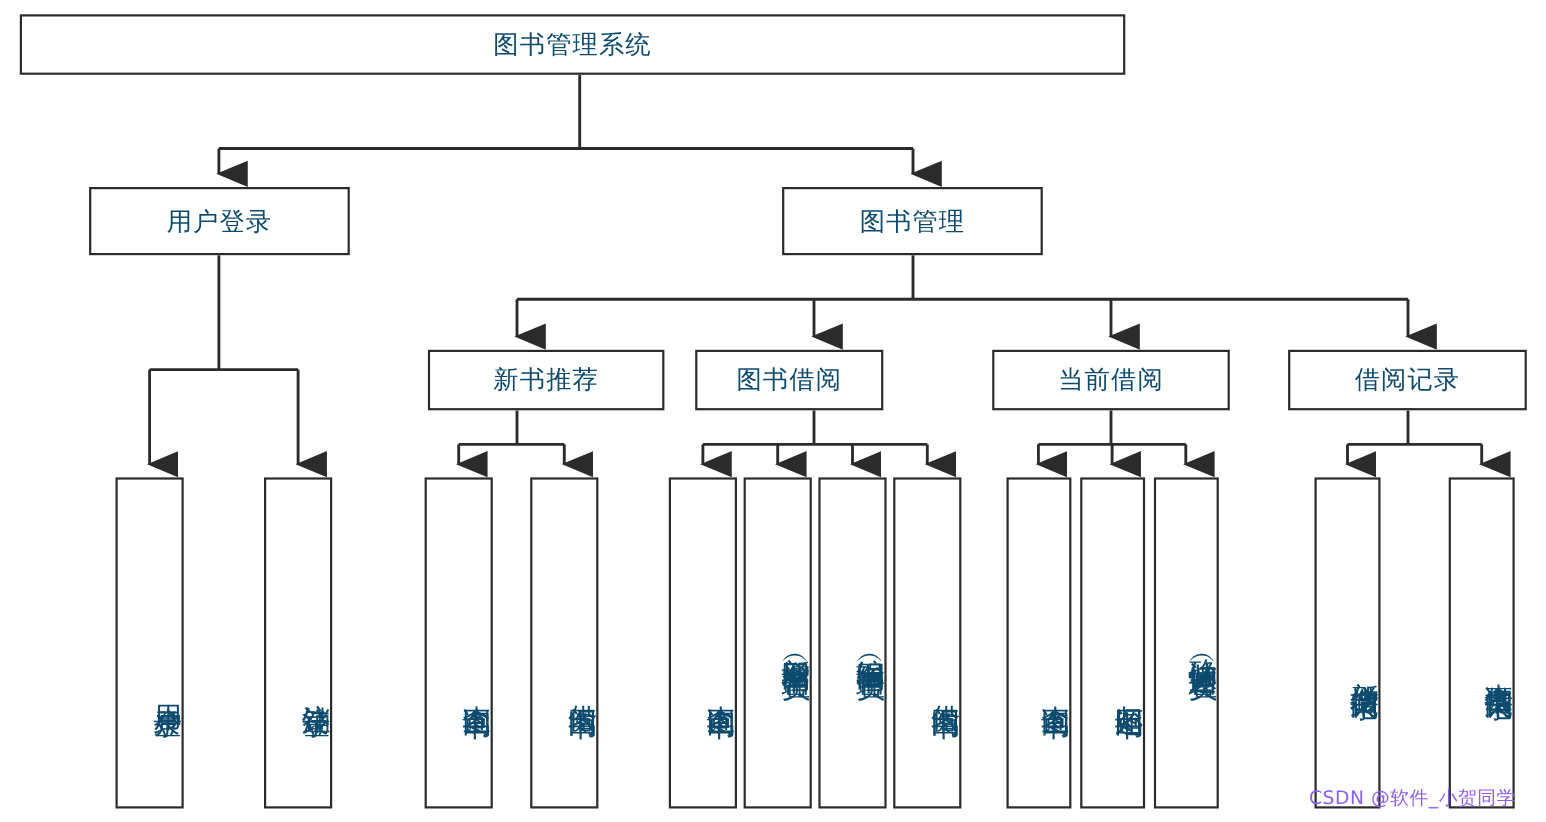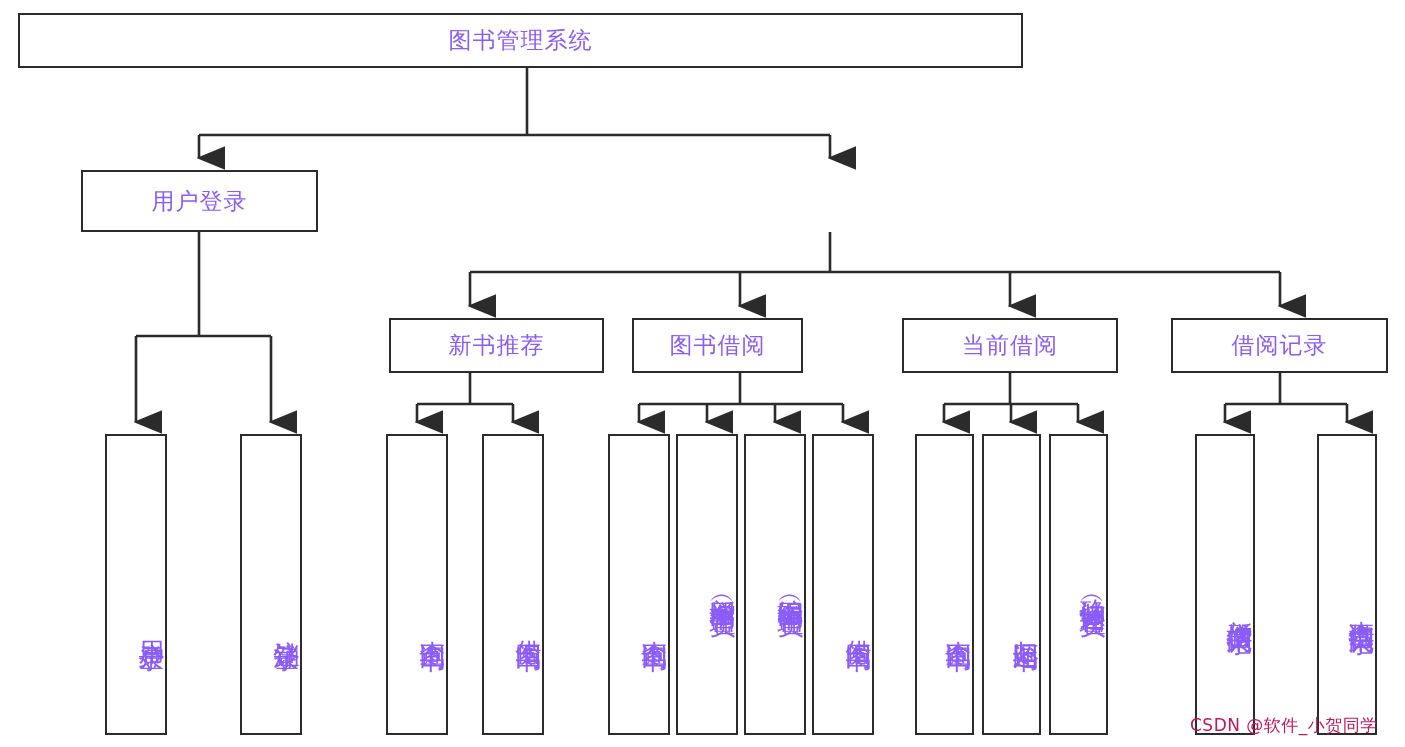--- a/index.html
+++ b/index.html
@@ -18,21 +18,21 @@
     overflow: hidden;
   }
   .node {
     position: absolute;
     box-sizing: border-box;
     border: 2.5px solid #2b2b2b;
     background: #ffffff;
     display: flex;
     align-items: center;
     justify-content: center;
-    color: #8b5cf6;
+    color: #0c4a6e;
     text-align: center;
   }
   .node.h {
     font-size: 23px;
     letter-spacing: 1px;
   }
   .node.v {
     writing-mode: vertical-rl;
     text-orientation: upright;
     font-size: 26px;
@@ -54,21 +54,21 @@
     top: 0;
     width: 1405px;
     height: 747px;
     pointer-events: none;
   }
   .watermark {
     position: absolute;
     left: 1190px;
     top: 714px;
     font-size: 17px;
-    color: #be185d;
+    color: #8b5cf6;
     white-space: nowrap;
     letter-spacing: 0.5px;
   }
 </style>
 </head>
 <body>
 
 <div id="canvas">
 
   <svg class="lines" viewBox="0 0 1405 747" width="1405" height="747" xmlns="http://www.w3.org/2000/svg">
@@ -123,20 +123,23 @@
     </g>
   </svg>
 
   <div class="node h" style="left:18px; top:13px; width:1005px; height:55px;">
     <span>图书管理系统</span>
   </div>
 
   <div class="node h" style="left:81px; top:170px; width:237px; height:62px;">
     <span>用户登录</span>
   </div>
+  <div class="node h" style="left:711px; top:170px; width:237px; height:62px;">
+    <span>图书管理</span>
+  </div>
 
   <div class="node h" style="left:363px; top:318px; width:215px; height:55px;margin-left:26px;">
     <span>新书推荐</span>
   </div>
   <div class="node h" style="left:632px; top:318px; width:171px; height:55px;">
     <span>图书借阅</span>
   </div>
   <div class="node h" style="left:902px; top:318px; width:216px; height:55px;">
     <span>当前借阅</span>
   </div>

